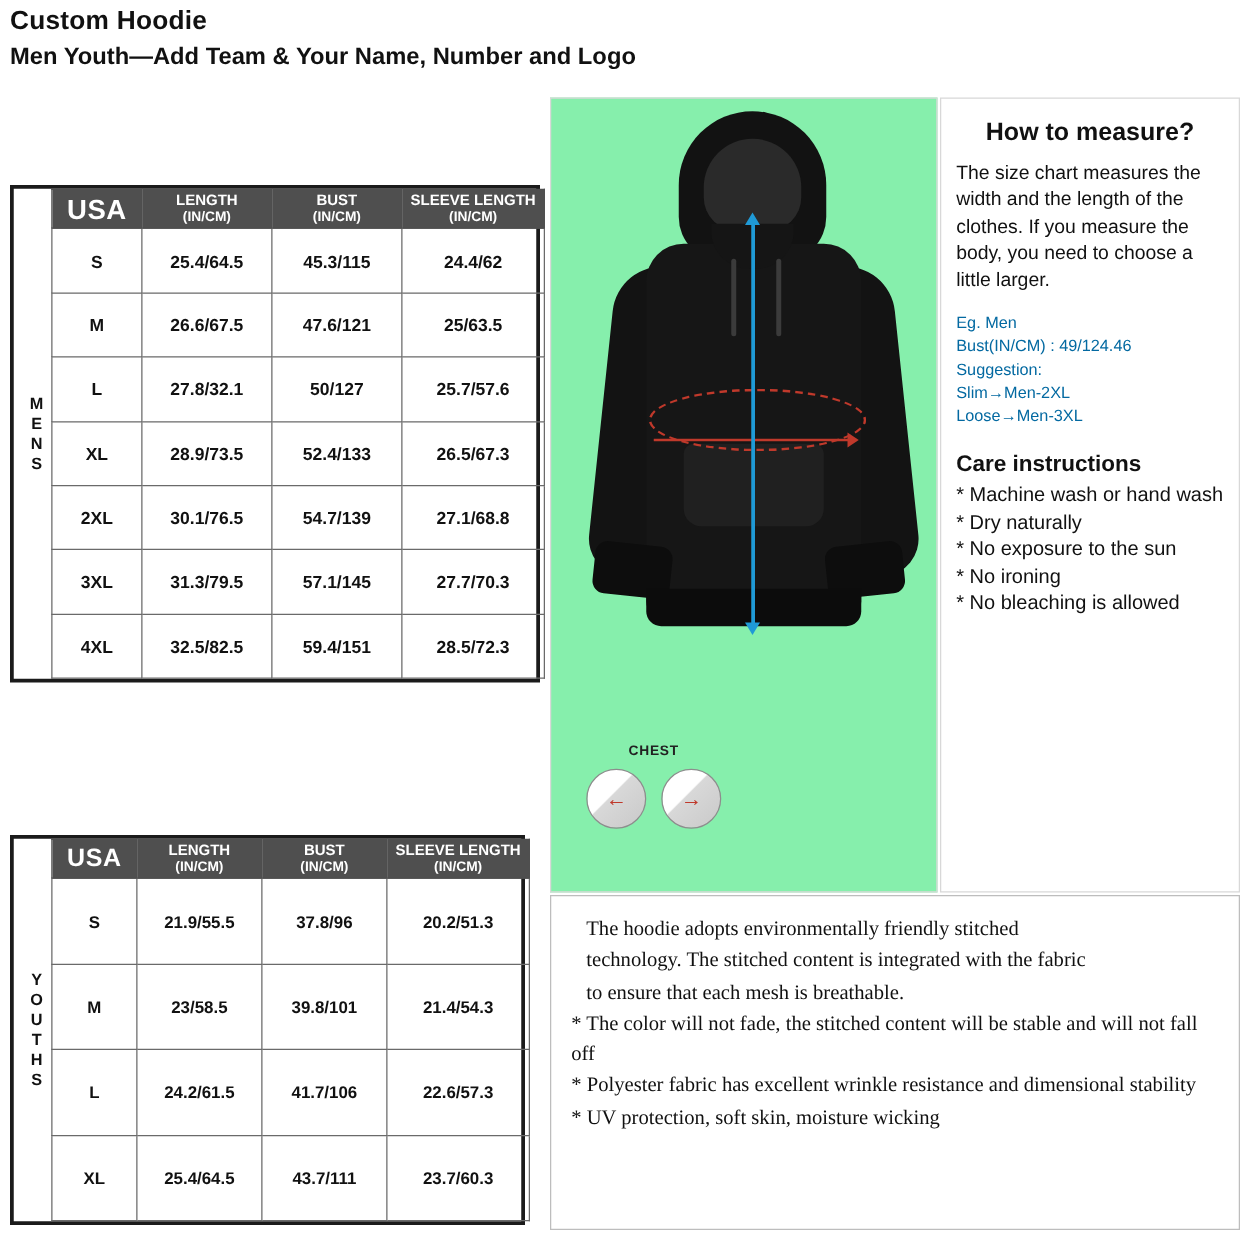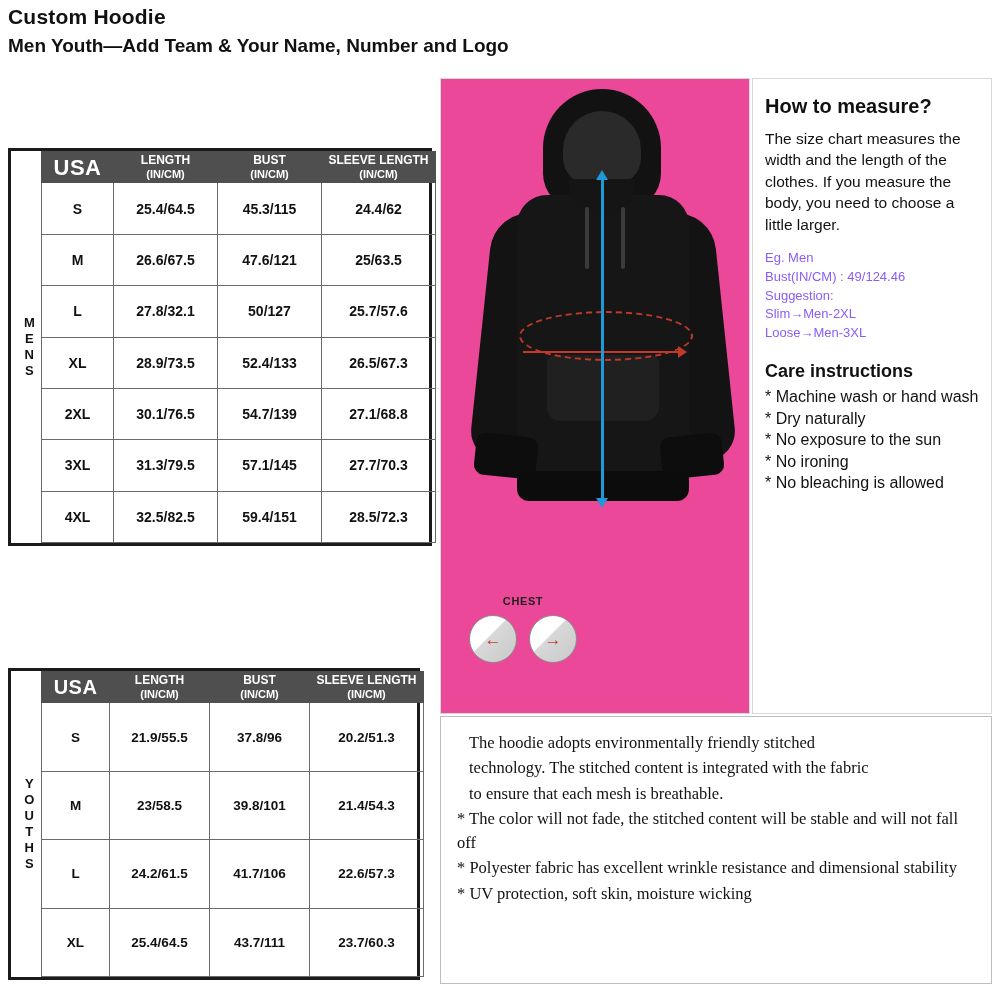--- a/index.html
+++ b/index.html
@@ -128,21 +128,21 @@
   #youths-block table.size-table td { font-size: 13.5px; }
   #youths-block table.size-table thead th.usa-head { font-size: 20px; }
 
   
   .hoodie-panel {
     position: absolute;
     left: 440px;
     top: 78px;
     width: 310px;
     height: 636px;
-    background: #ec4899;
+    background: #86efac;
     border: 1px solid #d8d8d8;
     box-sizing: border-box;
     overflow: hidden;
   }
   .hoodie-art {
     position: absolute;
     left: 10px;
     top: 4px;
     width: 292px;
     height: 500px;
@@ -353,32 +353,33 @@
     width: 240px;
     height: 636px;
     border: 1px solid #d8d8d8;
     box-sizing: border-box;
     padding: 10px 12px;
     background: #fff;
   }
   .info-title {
     font-size: 20px;
     font-weight: bold;
+    text-align: center;
     margin: 6px 0 10px 0;
     color: #111;
   }
   .info-body {
     font-size: 15.5px;
     line-height: 1.38;
     color: #111;
   }
   .info-small {
     font-size: 13px;
     line-height: 1.45;
-    color: #8b5cf6;
+    color: #0369a1;
     margin-top: 14px;
   }
   .care-title {
     font-size: 18px;
     font-weight: bold;
     margin-top: 18px;
     color: #111;
   }
   .care-list {
     font-size: 16px;

